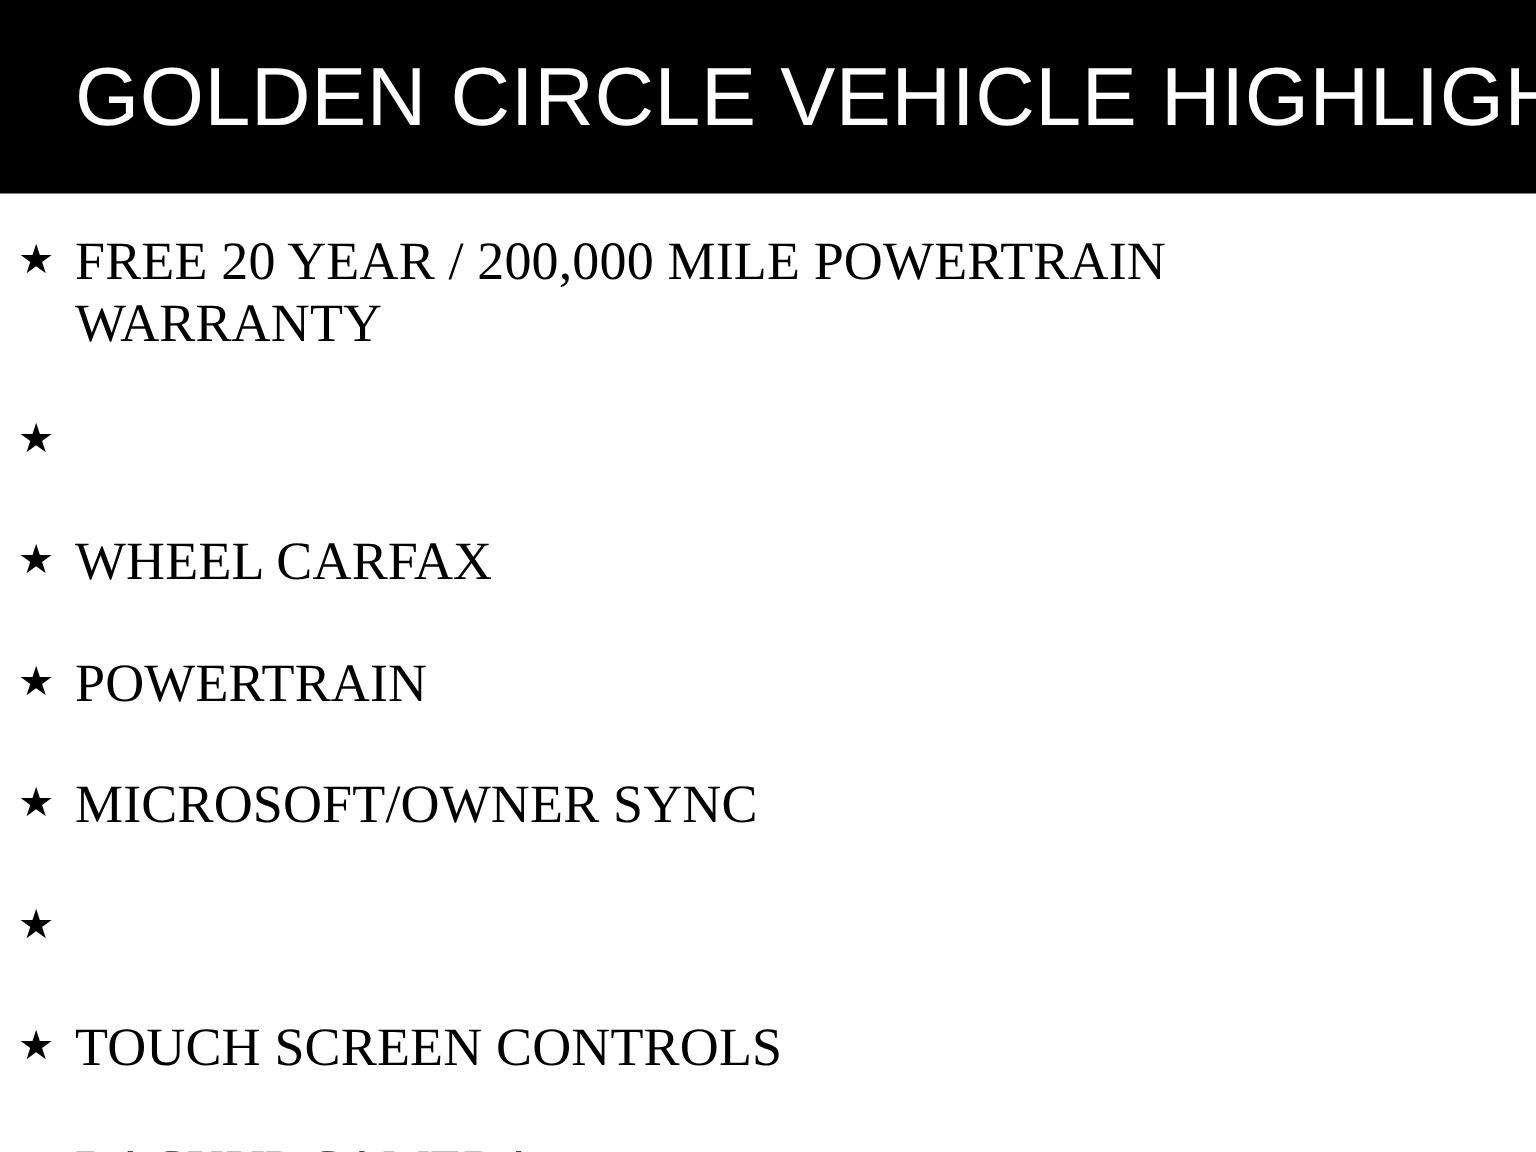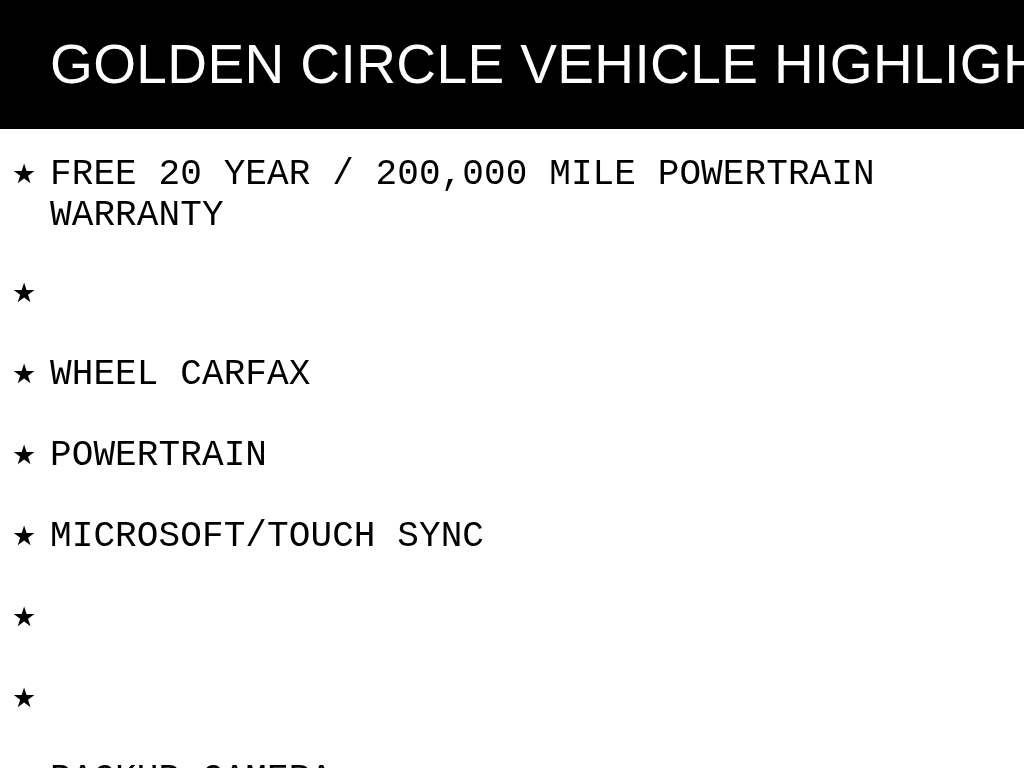--- a/index.html
+++ b/index.html
@@ -64,21 +64,21 @@
     color: #000000;
     font-size: 27px;
     line-height: 48px;
     text-align: left;
     font-family: "DejaVu Sans", sans-serif;
     user-select: none;
   }
   .item-text {
     flex: 1 1 auto;
     color: #000000;
-    font-family: Liberation Mono, monospace;
+    font-family: Liberation Serif, serif;
     font-size: 36px;
     font-weight: 400;
     line-height: 41px;
     letter-spacing: 0.1px;
     padding-top: 4px;
     max-width: 830px;
   }
   
   .highlight-item.first { margin-top: 21px; }
   .highlight-item.rest  { margin-top: 33px; }
@@ -108,29 +108,30 @@
       <span class="item-text">WHEEL CARFAX</span>
     </li>
 
     <li class="highlight-item rest">
       <span class="bullet-star">★</span>
       <span class="item-text">POWERTRAIN</span>
     </li>
 
     <li class="highlight-item rest">
       <span class="bullet-star">★</span>
-      <span class="item-text">MICROSOFT/TOUCH SYNC</span>
+      <span class="item-text">MICROSOFT/OWNER SYNC</span>
     </li>
 
     <li class="highlight-item rest">
       <span class="bullet-star">★</span>
     </li>
 
     <li class="highlight-item rest">
       <span class="bullet-star">★</span>
+      <span class="item-text">TOUCH SCREEN CONTROLS</span>
     </li>
 
     <li class="highlight-item rest">
       <span class="bullet-star">★</span>
       <span class="item-text">BACKUP CAMERA</span>
     </li>
 
   </ul>
 
 </div>

